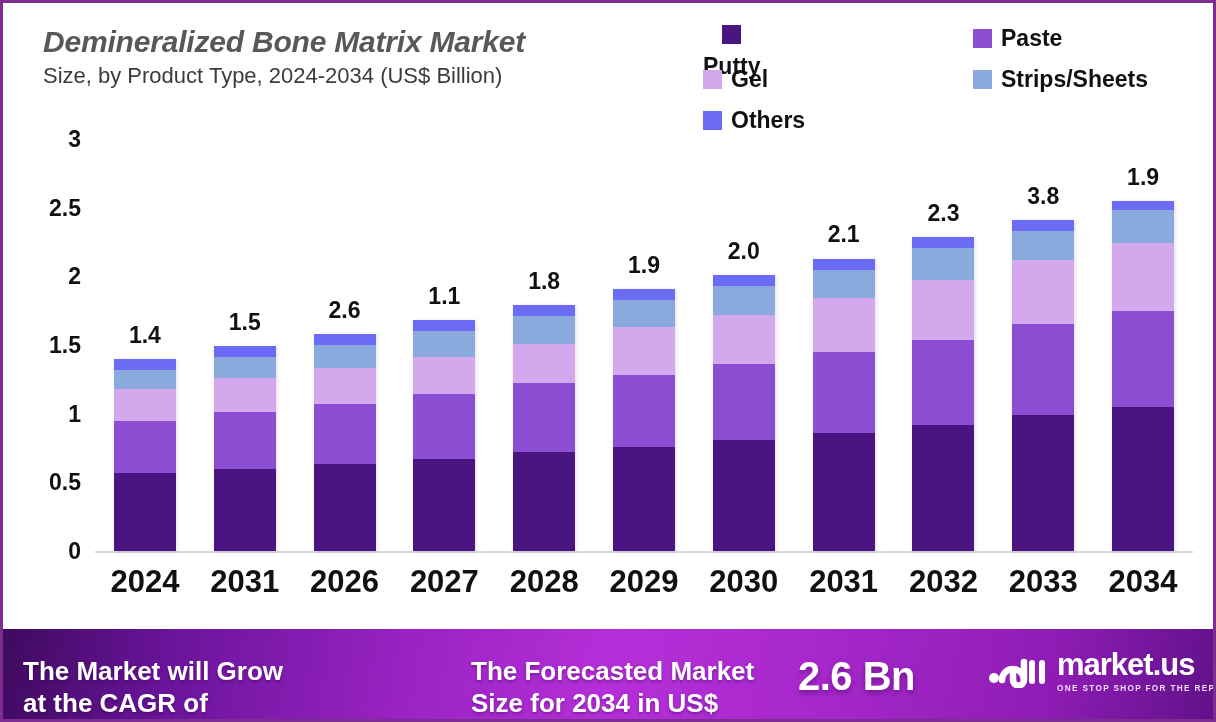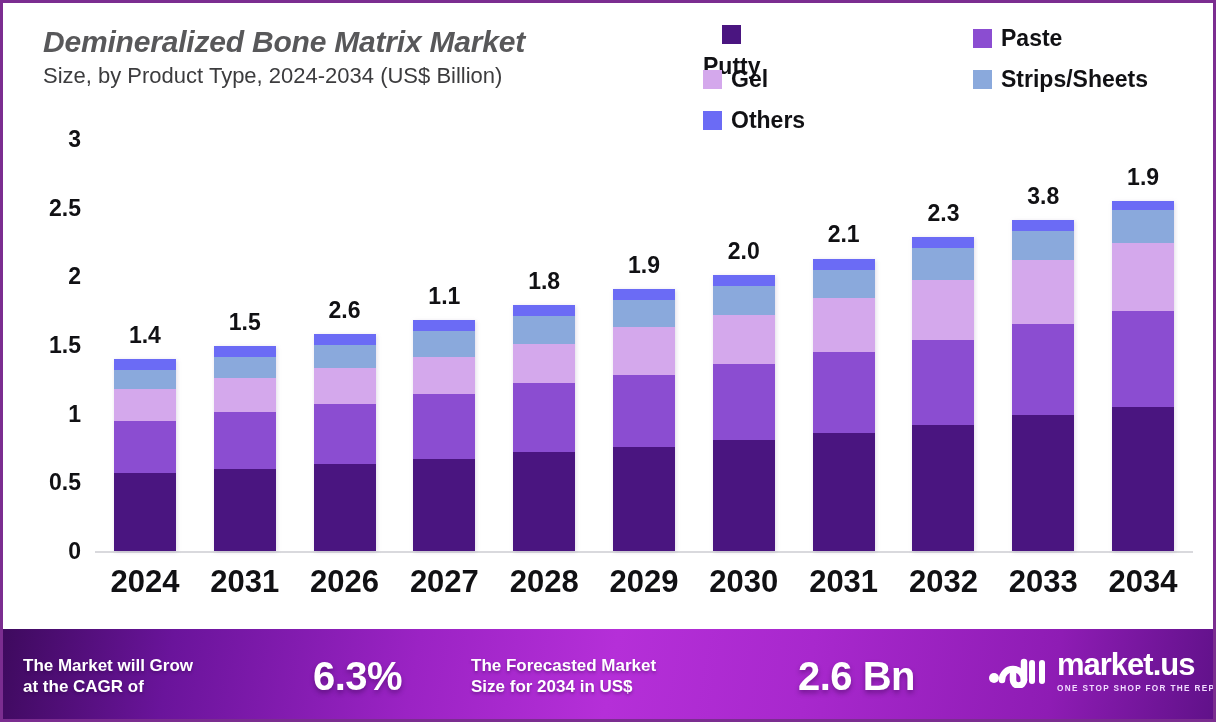--- a/index.html
+++ b/index.html
@@ -92,21 +92,21 @@
   
   .footer {
     position: absolute; left: 0; bottom: 0;
     width: 1216px; height: 90px;
     background: linear-gradient(100deg,
       #3e0a5e 0%, #6a149b 14%, #9b23c4 34%,
       #b52fd8 50%, #a828cd 66%, #8e1cb4 86%, #5f1188 100%);
     display: flex; align-items: center;
   }
   .f-text {
-    color: #ffffff; font-weight: bold; font-size: 17px;
+    color: #ffffff; font-weight: bold; font-size: 26px;
     line-height: 1.24; white-space: nowrap;
     text-shadow: 0 2px 3px rgba(40,0,60,0.35);
   }
   .f-big {
     color: #ffffff; font-weight: bold; font-size: 40px;
     white-space: nowrap; letter-spacing: -0.5px;
     text-shadow: 0 3px 5px rgba(40,0,60,0.4);
   }
   .f-cagr-text { position: absolute; left: 20px; top: 26px; }
   .f-cagr-val  { position: absolute; left: 310px; top: 25px; }
@@ -295,21 +295,20 @@
         </div>
         <div class="x-label" style="left: 1048.09px; transform: translateX(-50%);">2034</div>
       </div>
   </div>
 
   <div class="footer">
     <div class="f-cagr-text">
       <div class="f-text">The Market will Grow</div>
       <div class="f-text">at the CAGR of</div>
     </div>
-    <div class="f-cagr-val f-big">6.3%</div>
 
     <div class="f-size-text">
       <div class="f-text">The Forecasted Market</div>
       <div class="f-text">Size for 2034 in US$</div>
     </div>
     <div class="f-size-val f-big">2.6 Bn</div>
 
     <div class="brand">
       <span>
         <svg width="58" height="38" viewBox="0 0 58 38" aria-hidden="true">

